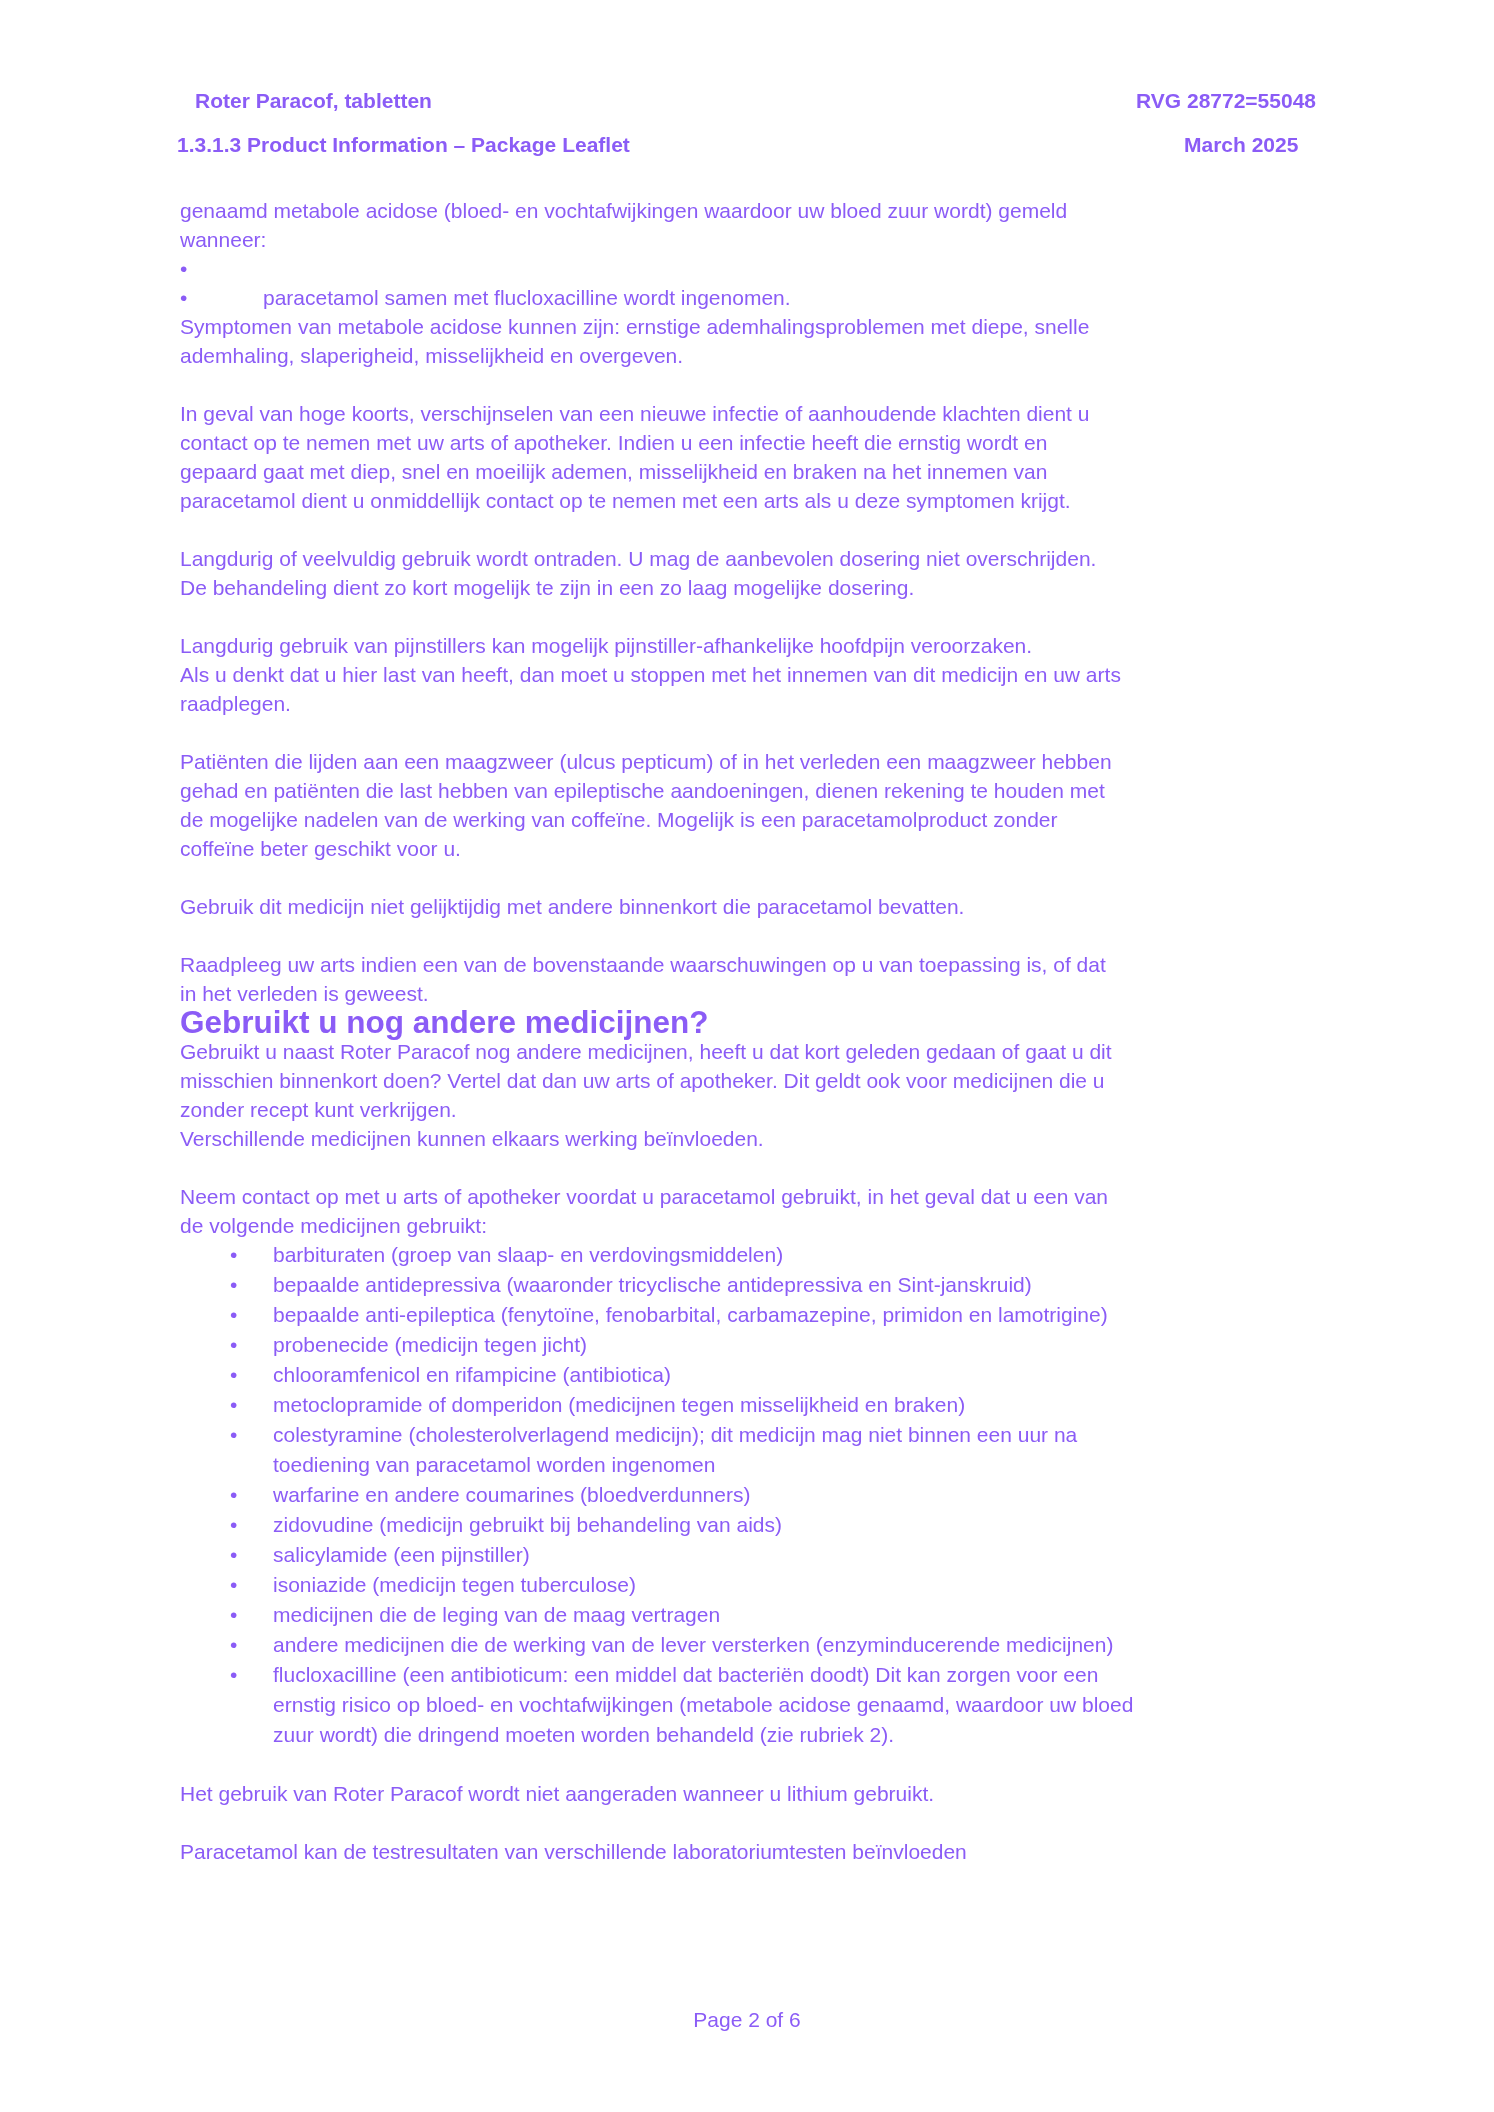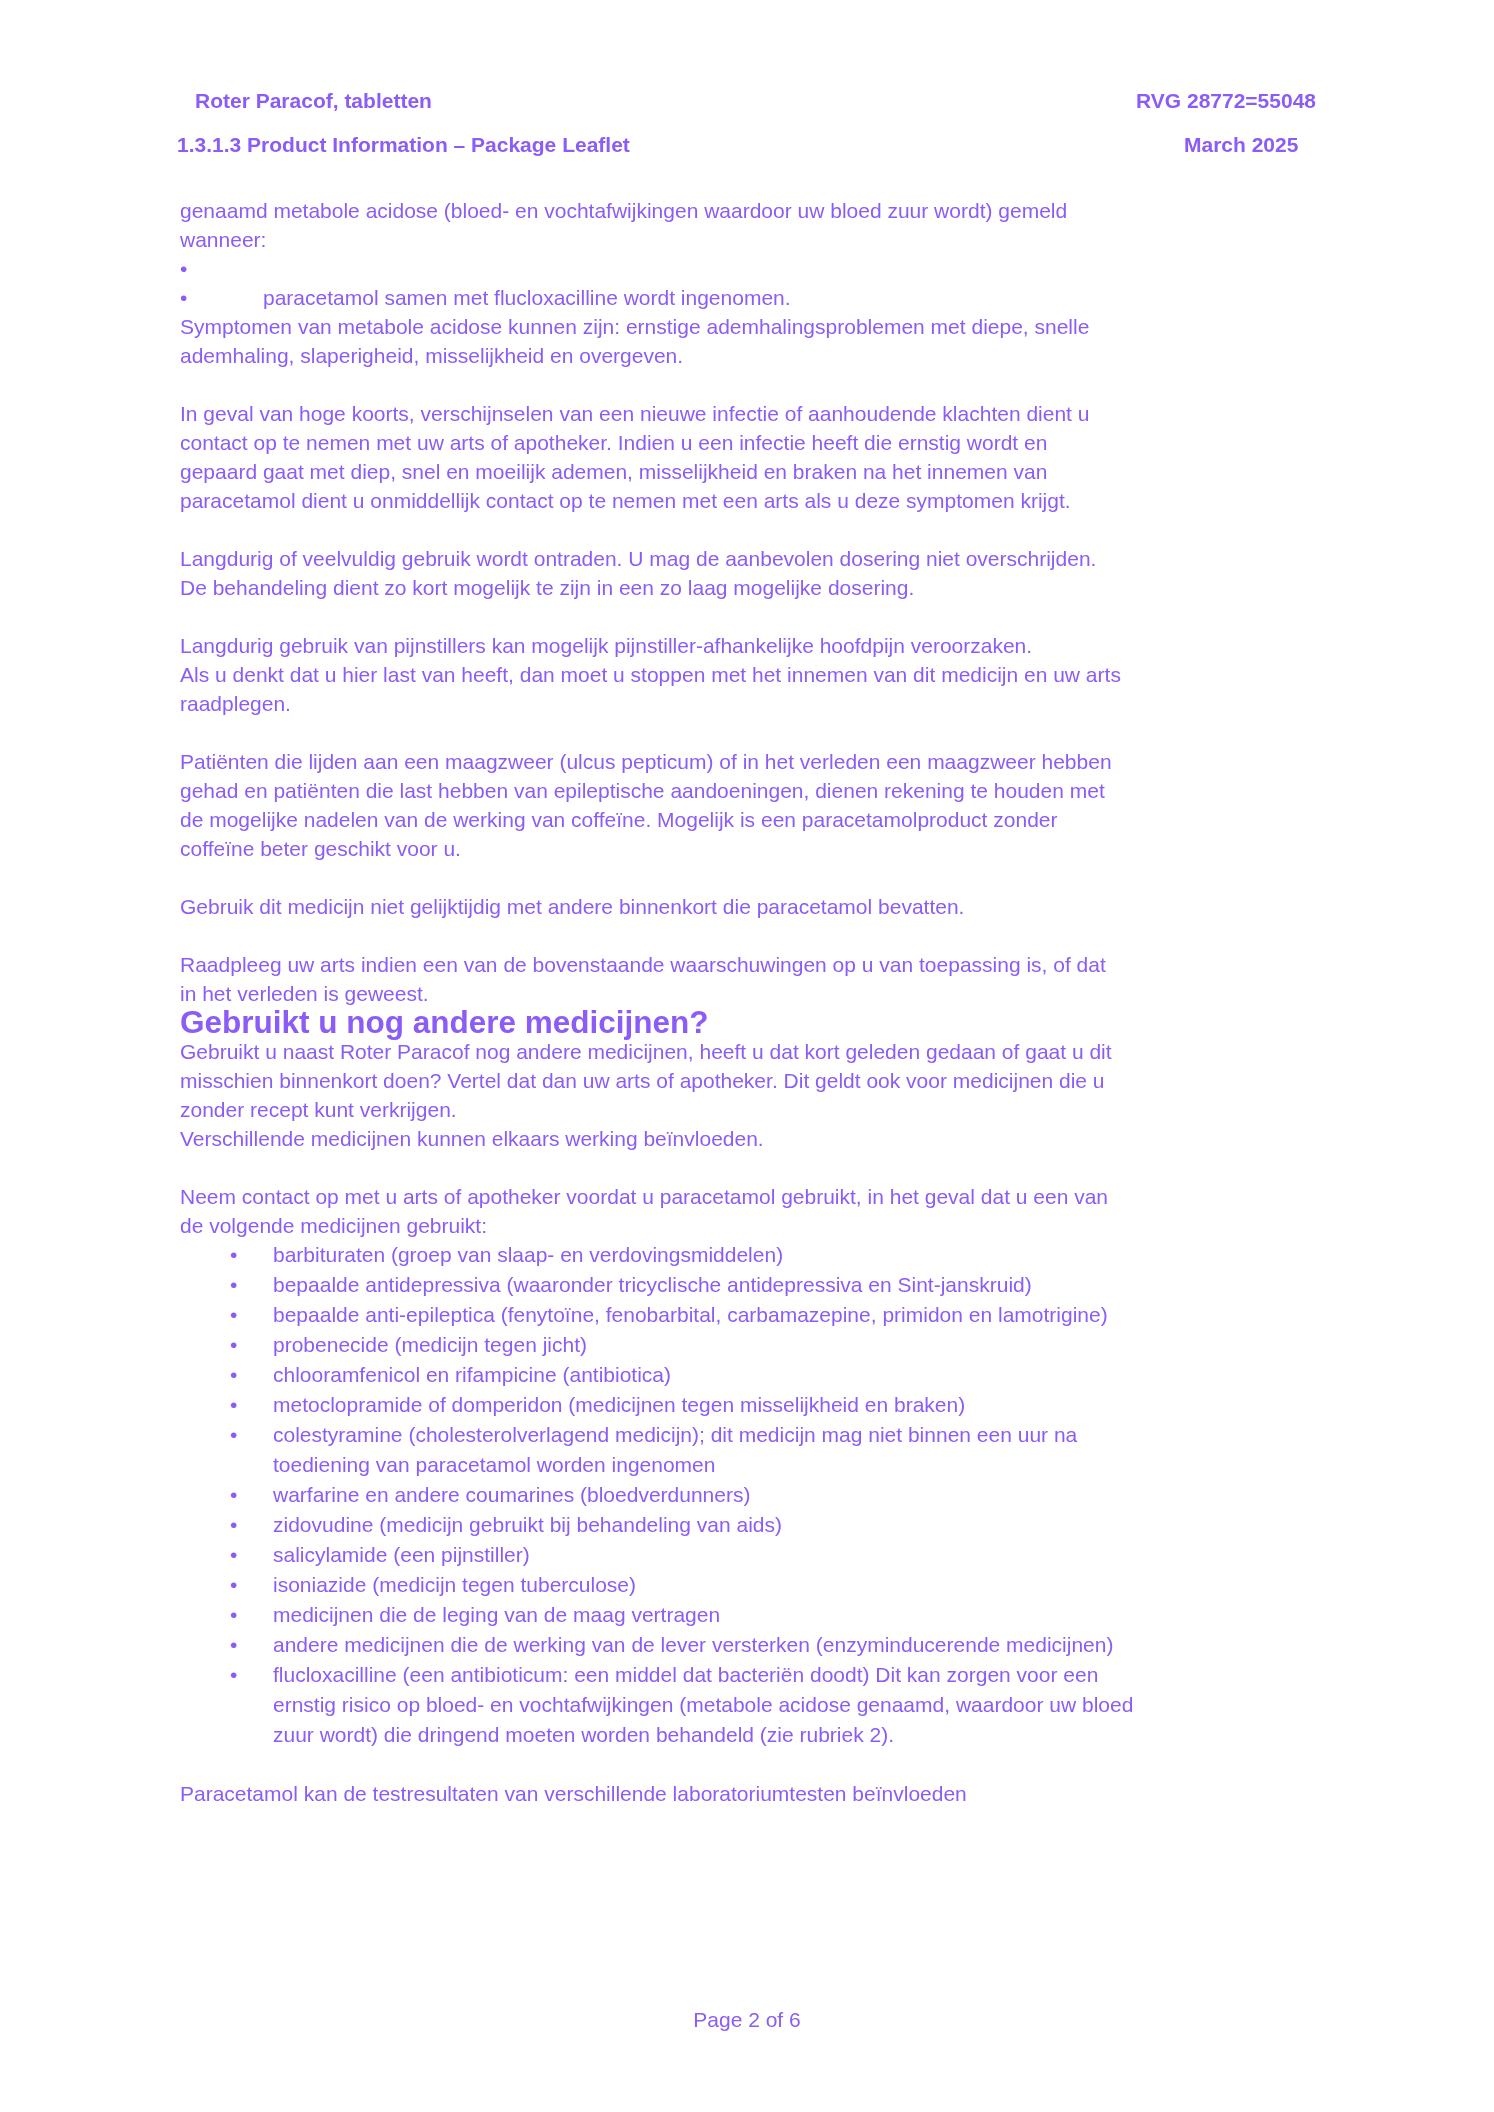--- a/index.html
+++ b/index.html
@@ -168,20 +168,21 @@
         <span class="txt">andere medicijnen die de werking van de lever versterken (enzyminducerende medicijnen)</span>
       </div>
       <div class="item">
         <span class="marker">•</span>
         <span class="txt">flucloxacilline (een antibioticum: een middel dat bacteriën doodt) Dit kan zorgen voor een
 ernstig risico op bloed- en vochtafwijkingen (metabole acidose genaamd, waardoor uw bloed
 zuur wordt) die dringend moeten worden behandeld (zie rubriek 2).</span>
       </div>
     </div>
 
+    <p class="para mt">Het gebruik van Roter Paracof wordt niet aangeraden wanneer u lithium gebruikt.</p>
 
     <p class="para mt">Paracetamol kan de testresultaten van verschillende laboratoriumtesten beïnvloeden</p>
 
   </div>
 
   <div class="footer">
     <span>Page 2 of 6</span>
   </div>
 
 </div>

